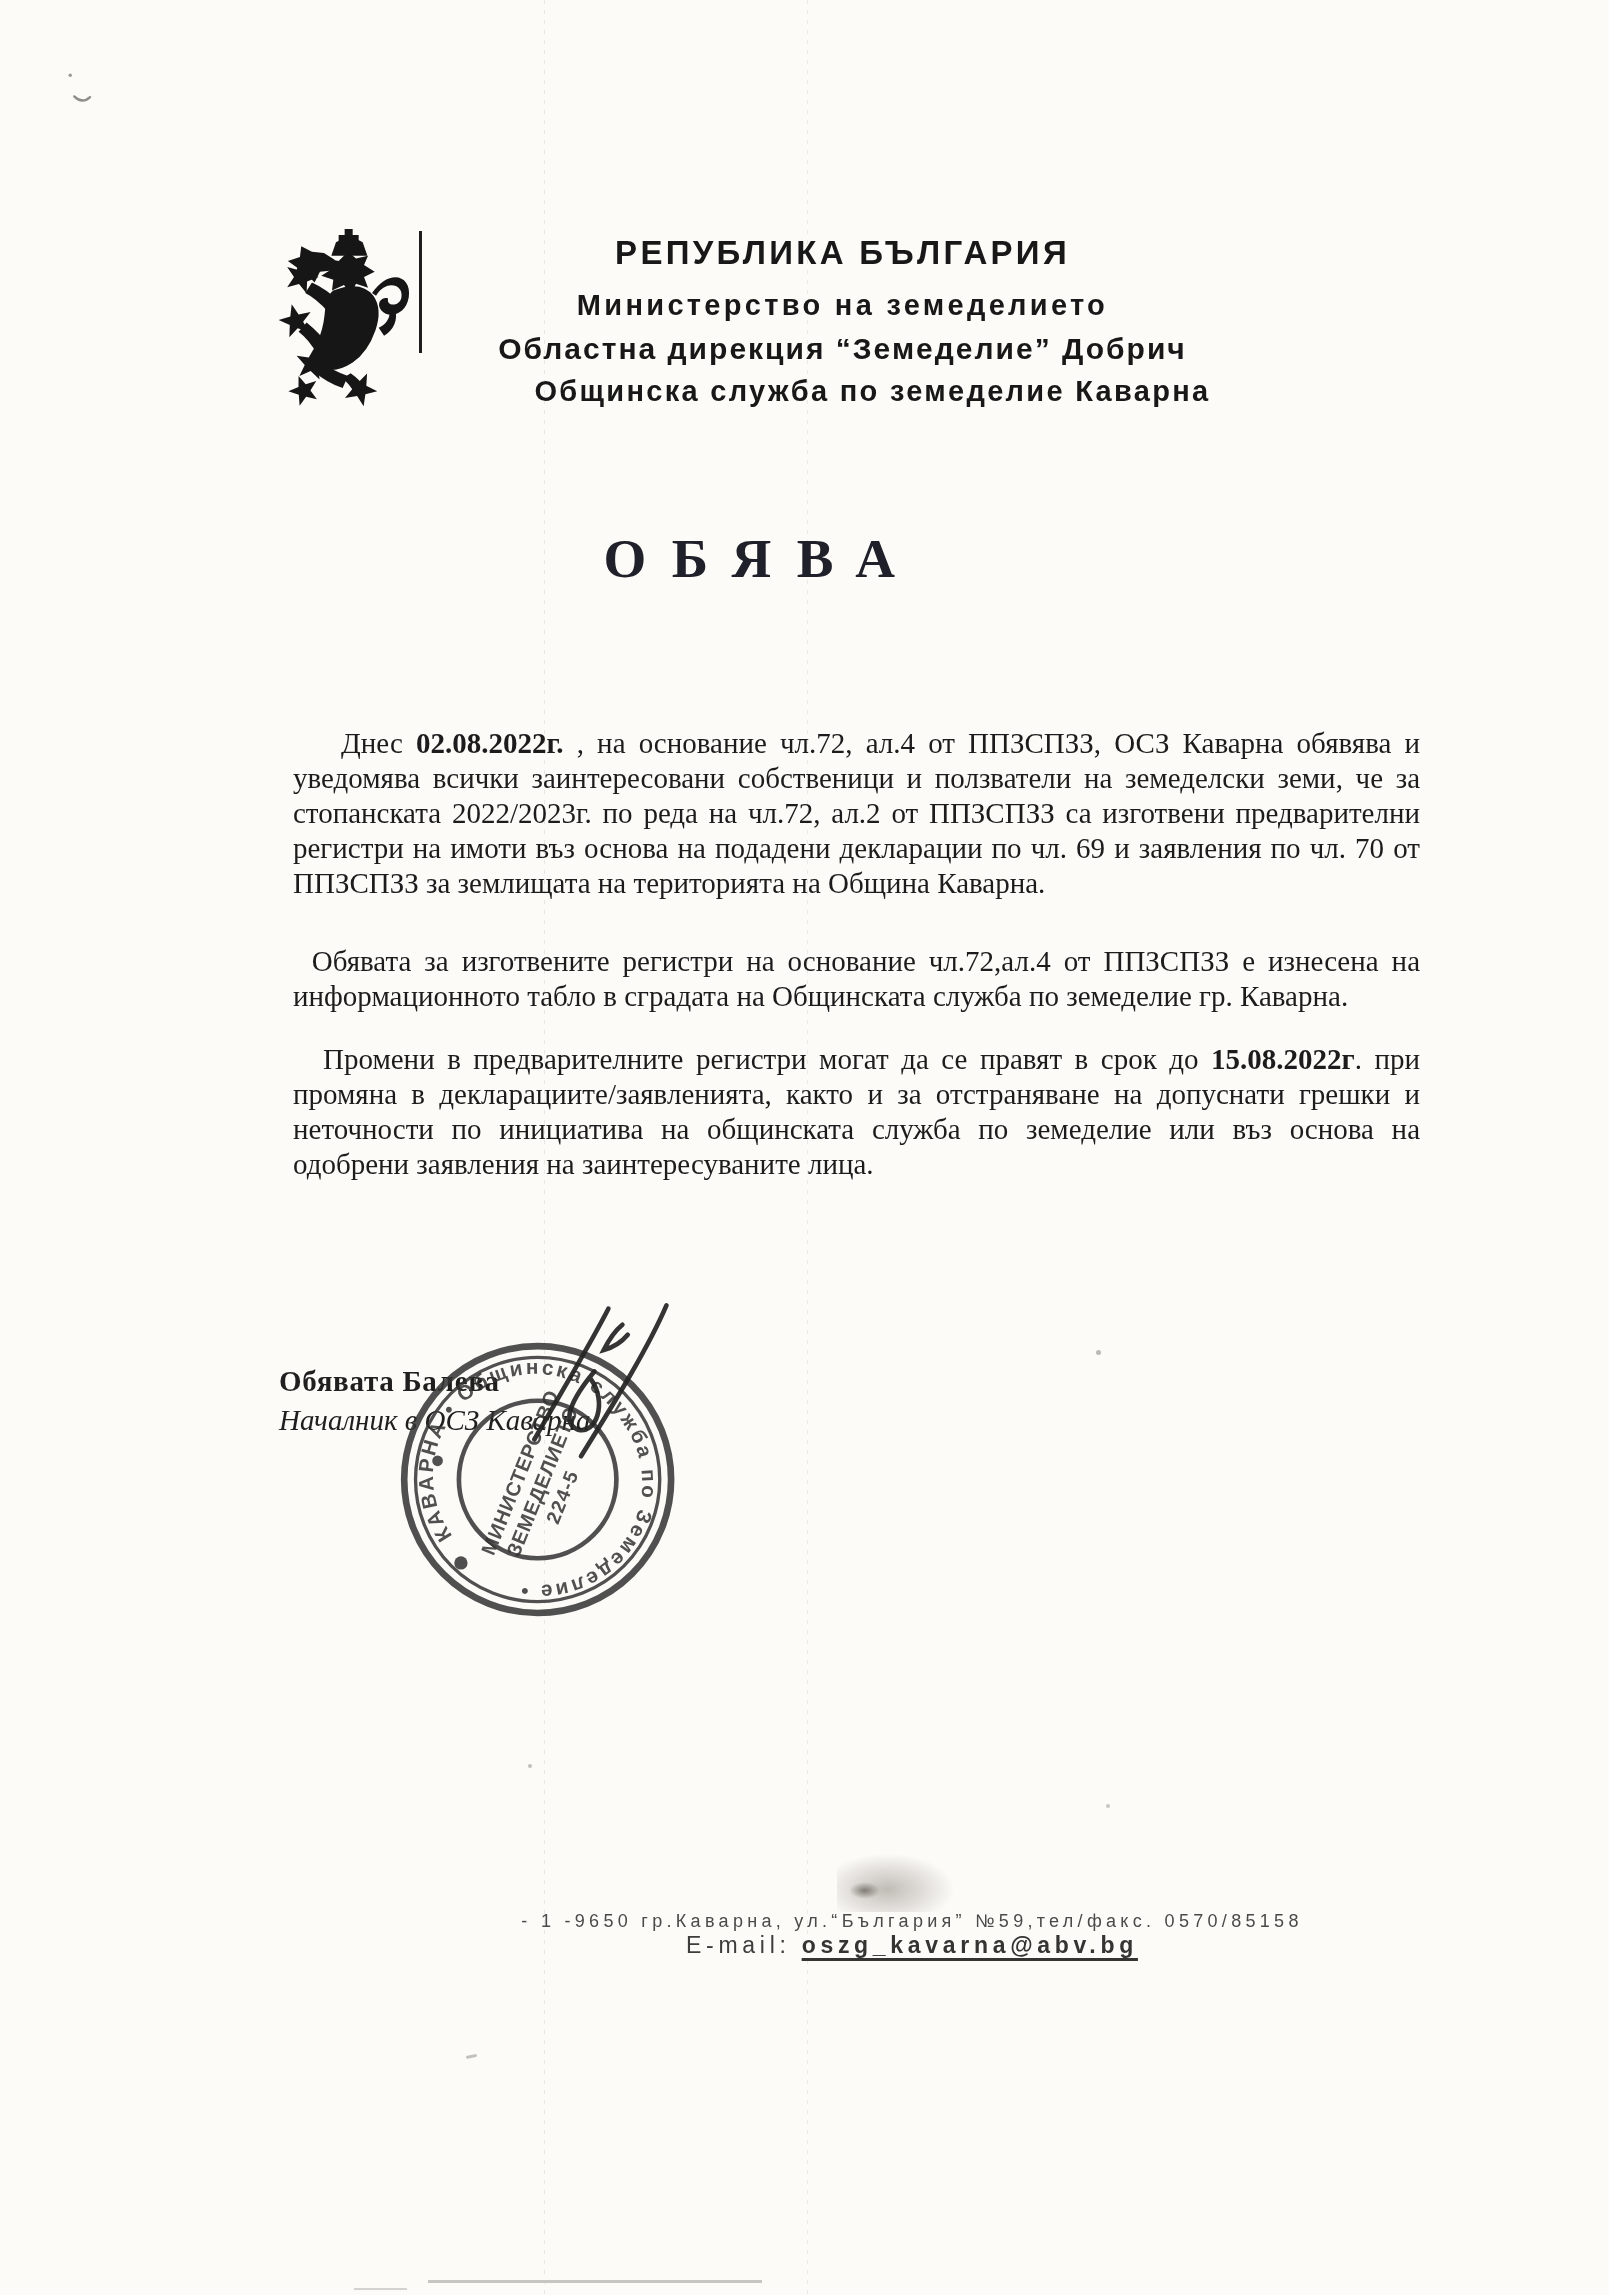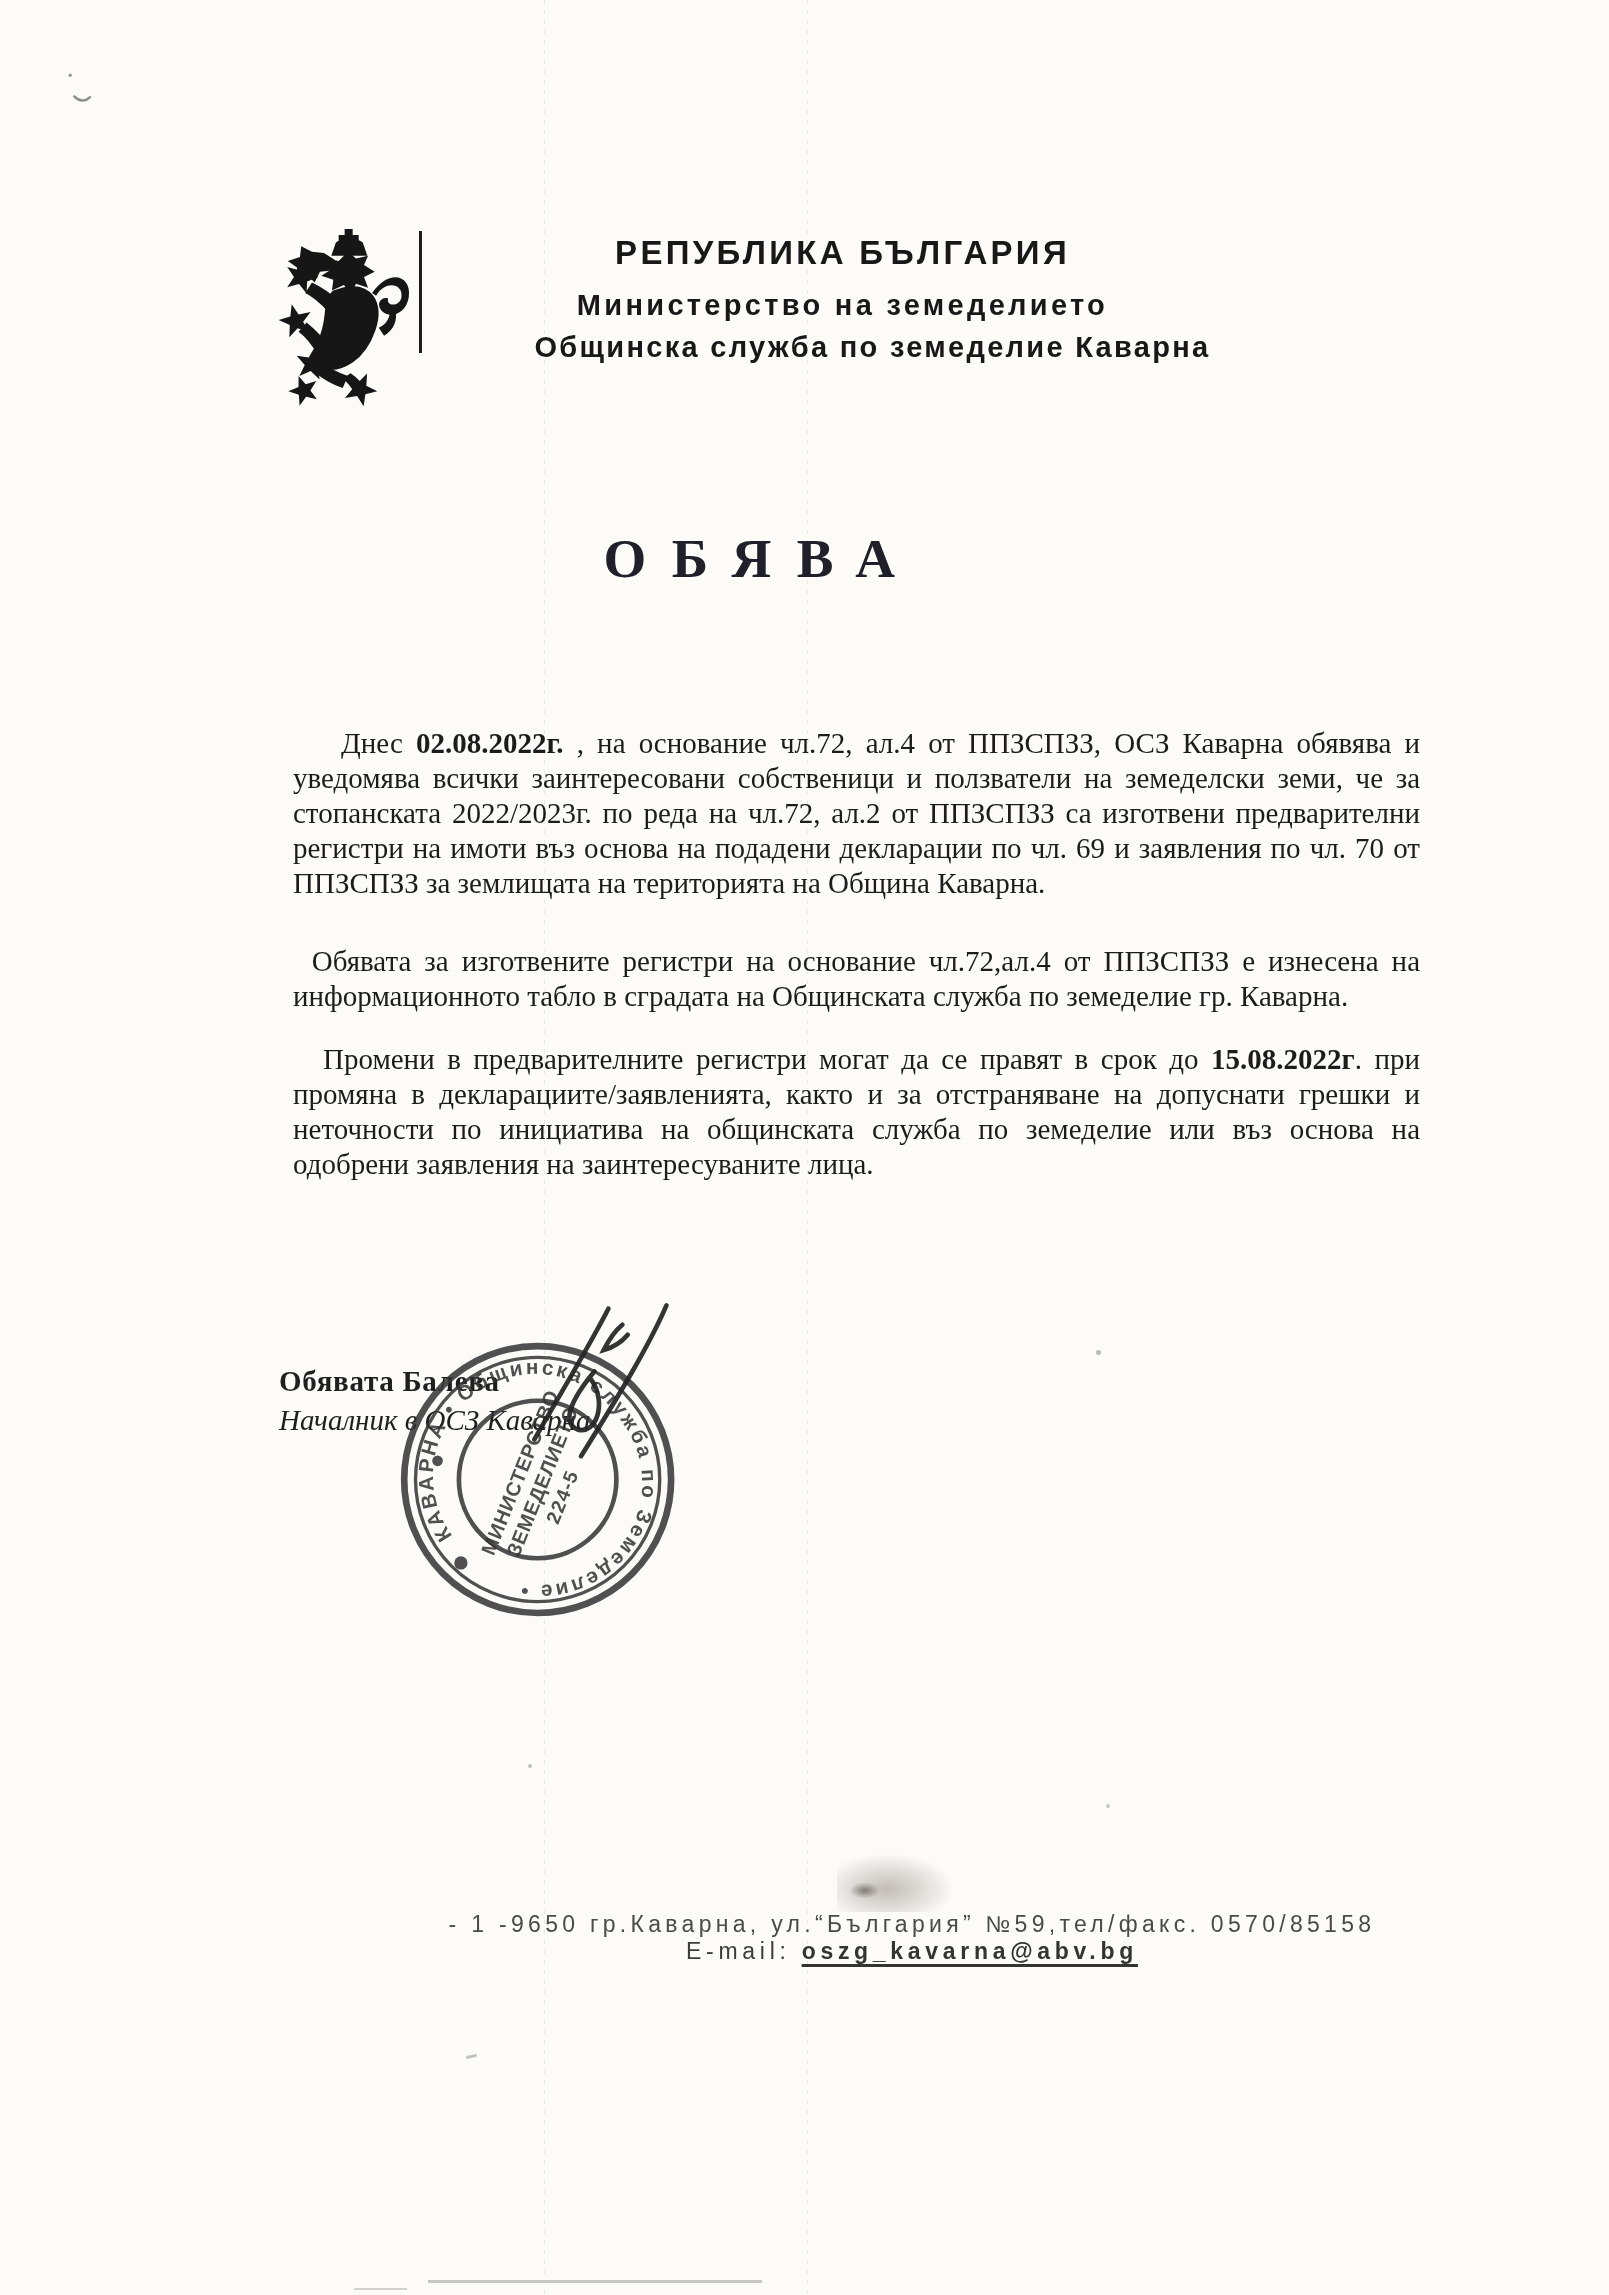--- a/index.html
+++ b/index.html
@@ -58,21 +58,21 @@
   
   .sign-block{position:absolute;left:279px;top:1362px;font-size:29px;line-height:39px;}
   .sign-name{font-weight:bold;letter-spacing:0.7px;}
   .sign-role{font-style:italic;font-size:29px;}
   .stamp-wrap{position:absolute;left:374px;top:1286px;width:374px;height:347px;}
   
   .footer{
     position:absolute;left:394px;top:1911px;width:1036px;text-align:center;
     font-family:"Liberation Sans", sans-serif;color:#4a4a48;
   }
-  .footer-line1{font-size:23px;letter-spacing:4.3px;}
+  .footer-line1{font-size:18px;letter-spacing:4.3px;}
   .footer-line2{font-size:23px;letter-spacing:4.7px;color:#3d3d3b;}
   .footer-email{font-weight:bold;text-decoration:underline;text-decoration-thickness:2.7px;text-underline-offset:5.3px;color:#343432;}
 </style>
 </head>
 <body>
 
 <div class="page">
 
   <div class="vline one"></div>
   <div class="vline two"></div>
@@ -117,20 +117,21 @@
       <path d="M44 140 q20 16 34 36 l-18 12 q-12 -22 -28 -34 z"></path>
       <path d="M66 198 q16 14 40 22 l-8 18 q-24 -8 -42 -24 z"></path>
       <path d="M110 216 q14 10 22 22 l-16 8 q-8 -14 -18 -22 z"></path>
     </g>
   </svg>
   <div class="emblem-divider"></div>
 
   <div class="header-text">
     <div class="hl1">РЕПУБЛИКА БЪЛГАРИЯ</div>
     <div class="hl2">Министерство на земеделието</div>
+    <div class="hl3">Областна дирекция “Земеделие” Добрич</div>
     <div class="hl4">Общинска служба по земеделие Каварна</div>
   </div>
 
   <div class="doc-title">ОБЯВА</div>
 
   <div class="body-text">
     <p class="p1"><span>Днес </span><span class="bdate">02.08.2022г.</span><span> , на основание чл.72, ал.4 от ППЗСПЗЗ, ОСЗ Каварна обявява и уведомява всички заинтересовани собственици и ползватели на земеделски земи, че за стопанската 2022/2023г. по реда на чл.72, ал.2 от ППЗСПЗЗ са изготвени предварителни регистри на имоти въз основа на подадени декларации по чл. 69 и заявления по чл. 70 от ППЗСПЗЗ за землищата на територията на Община Каварна.</span></p>
     <p class="p2">Обявата за изготвените регистри на основание чл.72,ал.4 от ППЗСПЗЗ е изнесена на информационното табло в сградата на Общинската служба по земеделие гр. Каварна.</p>
     <p class="p4"><span>Промени в предварителните регистри могат да се правят в срок до </span><span class="bdate">15.08.2022г</span><span>. при промяна в декларациите/заявленията, както и за отстраняване на допуснати грешки и неточности по инициатива на общинската служба по земеделие или въз основа на одобрени заявления на заинтересуваните лица.</span></p>
   </div>

